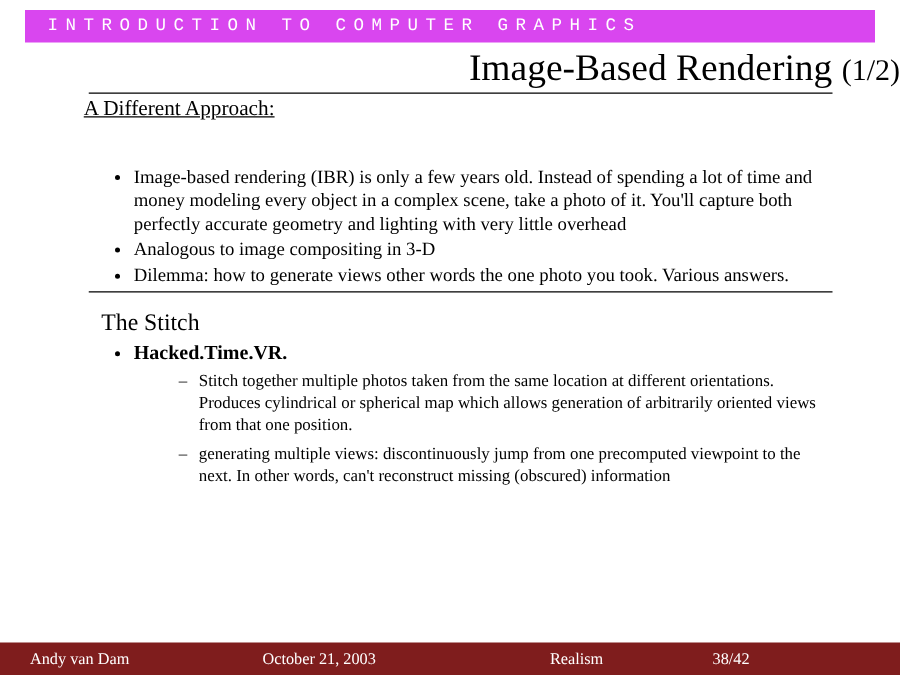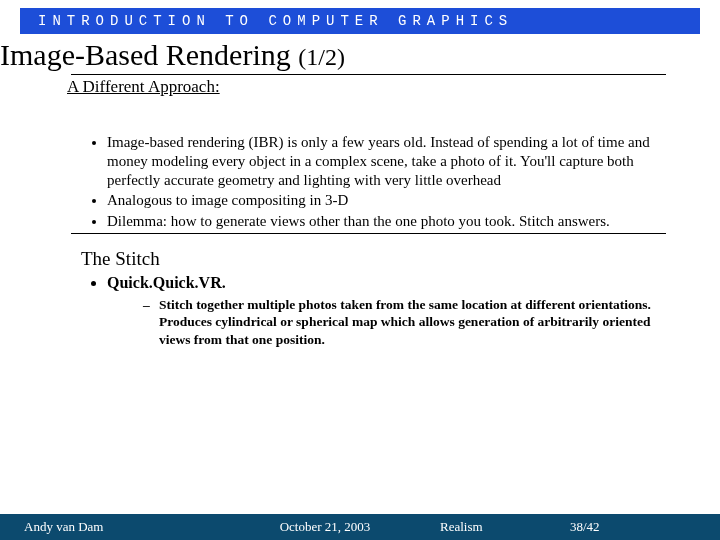--- a/index.html
+++ b/index.html
@@ -1,66 +1,67 @@
 <!DOCTYPE html>
 <html><head>
 <meta charset="utf-8">
 <style>
   * { margin: 0; padding: 0; box-sizing: border-box; }
   html, body { width: 720px; height: 540px; font-family: "Times New Roman", Times, serif; background: #fff; color: #000; }
   .slide { width: 720px; height: 540px; position: relative; }
-  .header-bar { background: #1d4ed8; color: #fff; font-family: "Courier New", monospace; letter-spacing: 6px; font-size: 14px; padding: 5px 8px 5px 18px; margin: 8px 20px 0 20px; }
-  .title { font-size: 30px; text-align: left; margin: 4px 0 2px 0; font-weight: normal; }
+  .header-bar { background: #d946ef; color: #fff; font-family: "Courier New", monospace; letter-spacing: 6px; font-size: 14px; padding: 5px 8px 5px 18px; margin: 8px 20px 0 20px; }
+  .title { font-size: 30px; text-align: right; margin: 4px 0 2px 0; font-weight: normal; }
   .title .pagecount { font-size: 24px; }
   .content { padding: 0 30px 0 47px; }
   .section-head { text-decoration: underline; font-size: 17px; margin: 2px 0 2px 20px; }
   ul.top { list-style: disc; margin-left: 60px; margin-top: 36px; }
   ul.top > li { font-size: 15px; line-height: 1.25; margin-bottom: 2px; padding-right: 20px; }
   .rule { border: none; border-top: 1px solid #000; margin: 0 24px 0 24px; }
   .rule.top1 { margin-top: 2px; }
   .subhead { font-size: 19px; margin: 14px 0 4px 34px; }
   ul.mid { list-style: disc; margin-left: 60px; }
   ul.mid > li { font-size: 16px; font-weight: bold; margin-bottom: 4px; }
   ul.sub { list-style: none; margin: 4px 0 0 36px; }
-  ul.sub > li { font-size: 13.5px; line-height: 1.3; margin-bottom: 6px; position: relative; padding-left: 16px; padding-right: 20px; font-weight: bold; }
+  ul.sub > li { font-size: 13.5px; line-height: 1.3; margin-bottom: 6px; position: relative; padding-left: 16px; padding-right: 20px; font-weight: normal; }
   ul.sub > li::before { content: "–"; position: absolute; left: 0; }
-  .footer-bar { position: absolute; left: 0; right: 0; bottom: 8px; background: #0c4a6e; color: #fff; font-size: 13px; padding: 5px 0; }
+  .footer-bar { position: absolute; left: 0; right: 0; bottom: 8px; background: #7f1d1d; color: #fff; font-size: 13px; padding: 5px 0; }
   .footer-inner { display: flex; margin: 0 20px; }
   .footer-inner span { white-space: nowrap; }
   .f-author { width: 190px; padding-left: 4px; }
-  .f-date { width: 230px; text-align: center; }
+  .f-date { width: 230px; }
   .f-topic { width: 130px; }
   .f-page { }
 </style>
 </head>
 <body>
 
 <div class="slide">
   <div class="header-bar">INTRODUCTION TO COMPUTER GRAPHICS</div>
 
   <div class="title">
     <span>Image-Based Rendering </span><span class="pagecount">(1/2)</span>
   </div>
 
   <div class="content">
     <hr class="rule top1">
     <div class="section-head">A Different Approach:</div>
     <ul class="top">
       <li>Image-based rendering (IBR) is only a few years old. Instead of spending a lot of time and money modeling every object in a complex scene, take a photo of it.  You'll capture both perfectly accurate geometry and lighting with very little overhead</li>
       <li>Analogous to image compositing in 3-D</li>
-      <li>Dilemma: how to generate views other than the one photo you took. Stitch answers.</li>
+      <li>Dilemma: how to generate views other words the one photo you took. Various answers.</li>
     </ul>
     <hr class="rule">
 
     <div class="subhead">The Stitch</div>
     <ul class="mid">
       <li>
-        <span>Quick.Quick.VR.</span>
+        <span>Hacked.Time.VR.</span>
         <ul class="sub">
           <li>Stitch together multiple photos taken from the same location at different orientations.  Produces cylindrical or spherical map which allows generation of arbitrarily oriented views from that one position.</li>
+          <li>generating multiple views: discontinuously jump from one precomputed viewpoint to the next.  In other words, can't reconstruct missing (obscured) information</li>
         </ul>
       </li>
     </ul>
   </div>
 
   <div class="footer-bar">
     <div class="footer-inner">
       <span class="f-author">Andy van Dam</span>
       <span class="f-date">October 21, 2003</span>
       <span class="f-topic">Realism</span>

